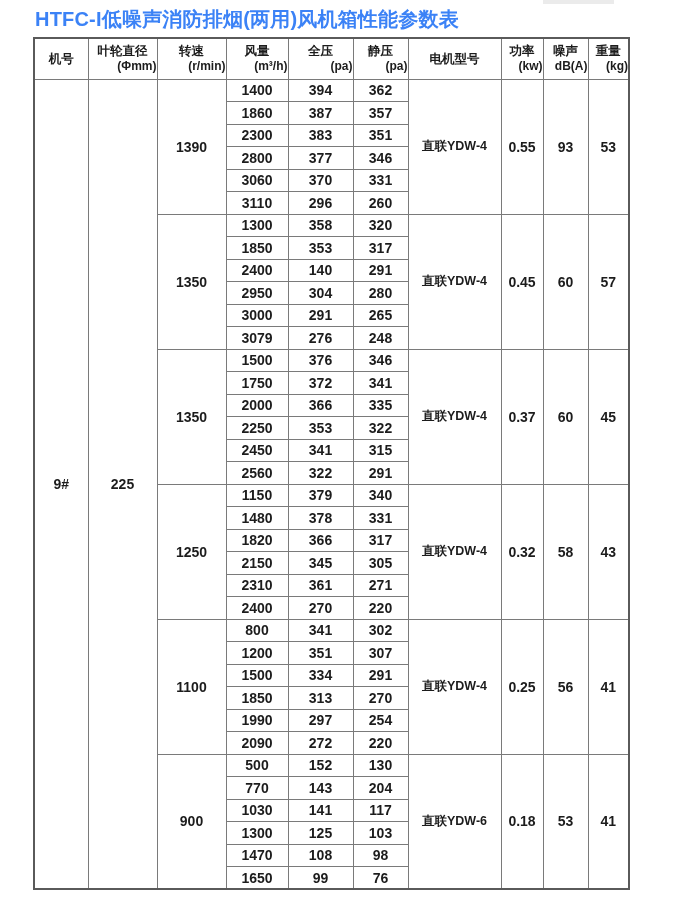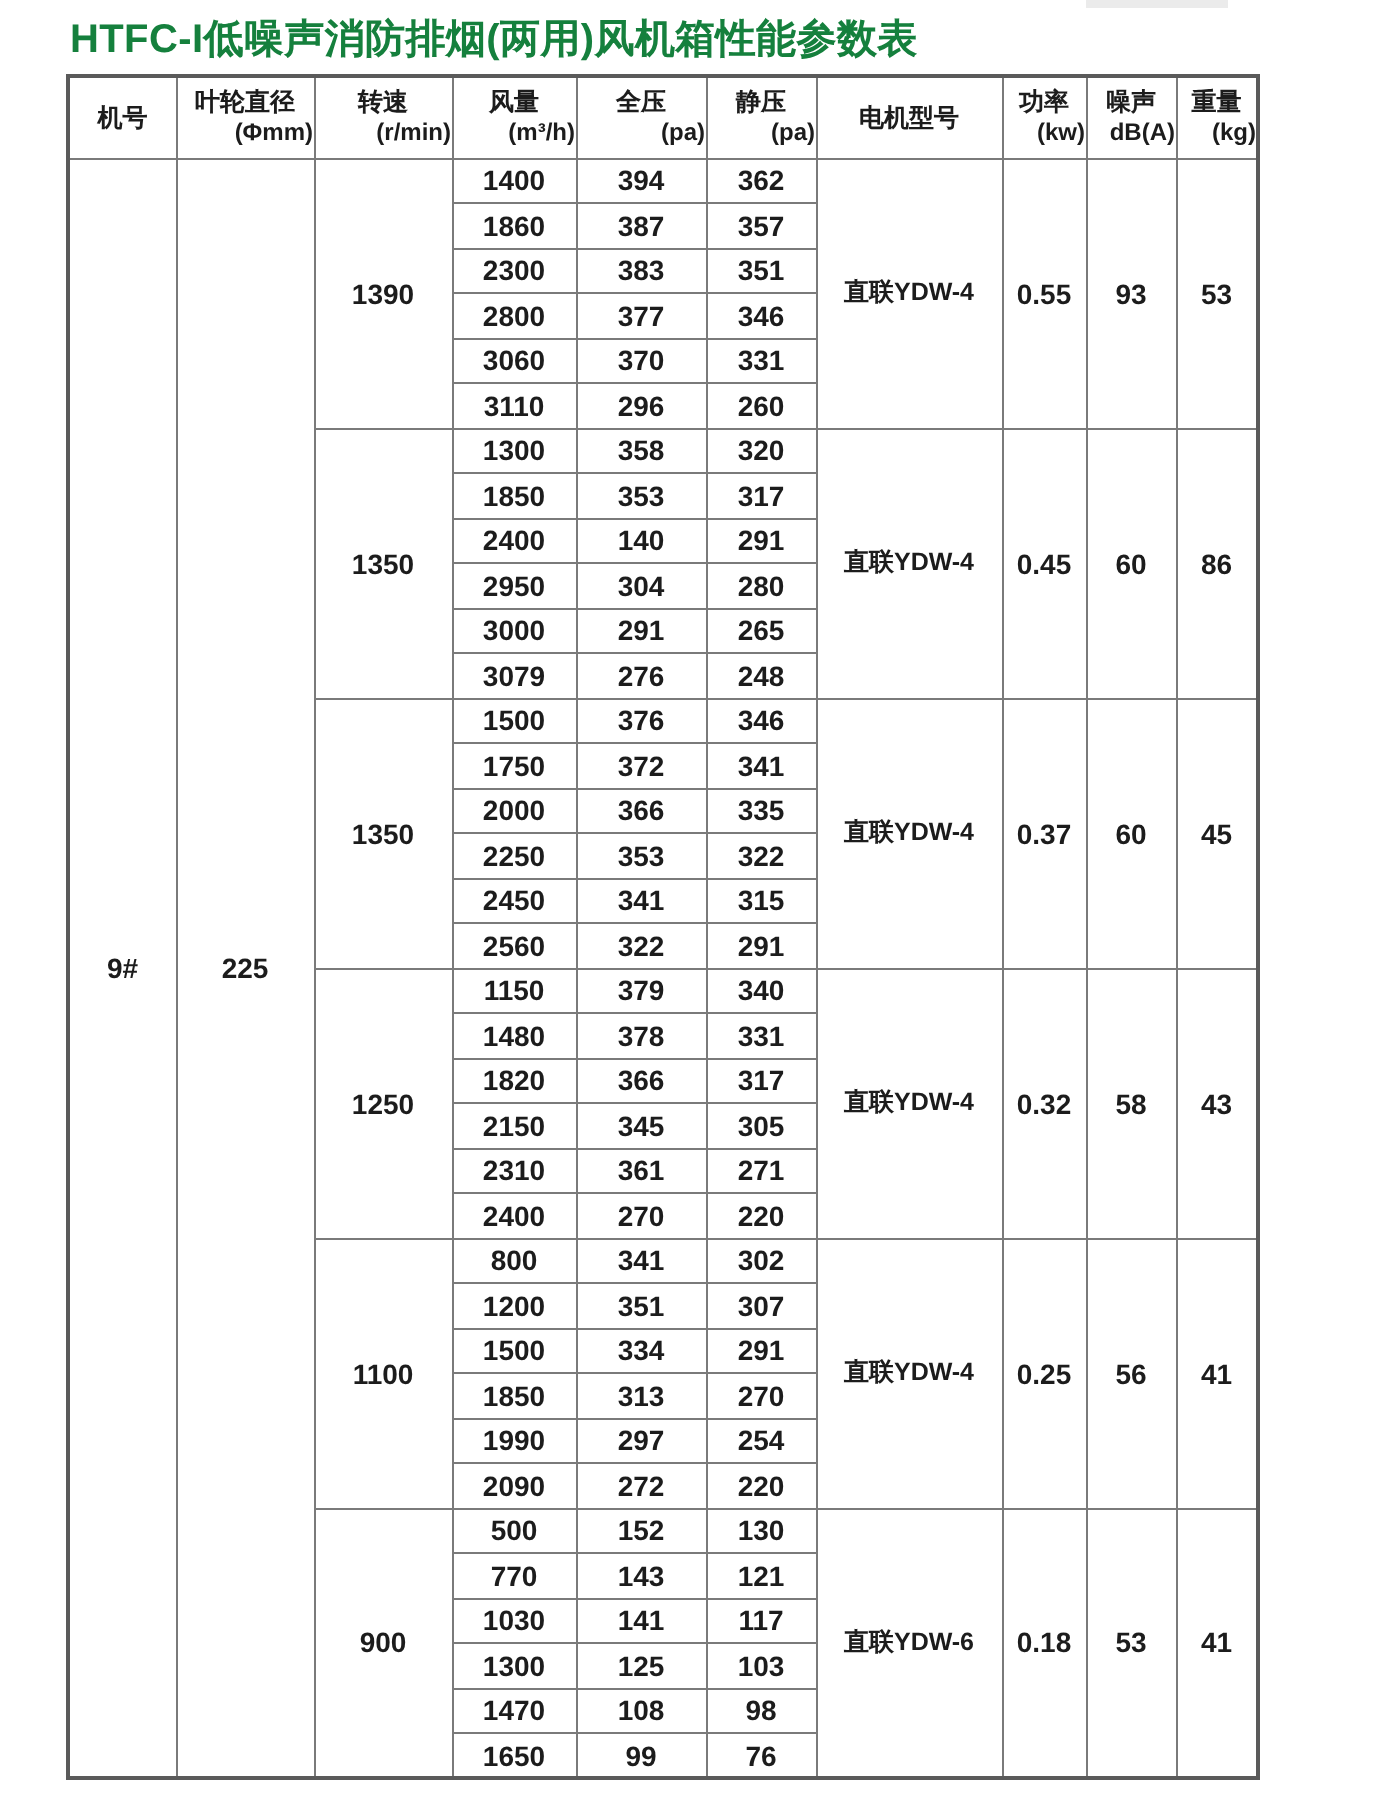--- a/index.html
+++ b/index.html
@@ -4,21 +4,21 @@
 <style>
   html,body{margin:0;padding:0;}
   body{
     width:700px;height:901px;background:#ffffff;position:relative;overflow:hidden;
     font-family:"Liberation Sans","DejaVu Sans",sans-serif;
     -webkit-font-smoothing:antialiased;
   }
   .artifact-bar{position:absolute;left:543px;top:0;width:71px;height:4px;background:#ebebeb;}
   .page-title{
     position:absolute;left:35px;top:6px;
-    font-size:20px;font-weight:bold;color:#15803d;letter-spacing:0.2px;white-space:nowrap;
+    font-size:20px;font-weight:bold;color:#3b82f6;letter-spacing:0.2px;white-space:nowrap;
   }
   table.spec{
     position:absolute;left:33px;top:37px;width:596px;height:851px;
     border-collapse:collapse;table-layout:fixed;
     border:2px solid #5a5a5a;
     padding-left:29px;
   }
   table.spec th, table.spec td{
     border:1px solid #7a7a7a;
     text-align:center;vertical-align:middle;padding:0;
@@ -132,21 +132,21 @@
         <td>260</td>
       </tr>
       <tr>
         <td rowspan="6">1350</td>
         <td>1300</td>
         <td>358</td>
         <td>320</td>
         <td rowspan="6" class="motor">直联YDW-4</td>
         <td rowspan="6">0.45</td>
         <td rowspan="6">60</td>
-        <td rowspan="6">86</td>
+        <td rowspan="6">57</td>
       </tr>
       <tr>
         <td>1850</td>
         <td>353</td>
         <td>317</td>
       </tr>
       <tr>
         <td>2400</td>
         <td>140</td>
         <td>291</td>
@@ -277,21 +277,21 @@
         <td>152</td>
         <td>130</td>
         <td rowspan="6" class="motor">直联YDW-6</td>
         <td rowspan="6">0.18</td>
         <td rowspan="6">53</td>
         <td rowspan="6">41</td>
       </tr>
       <tr>
         <td>770</td>
         <td>143</td>
-        <td>121</td>
+        <td>204</td>
       </tr>
       <tr>
         <td>1030</td>
         <td>141</td>
         <td>117</td>
       </tr>
       <tr>
         <td>1300</td>
         <td>125</td>
         <td>103</td>

